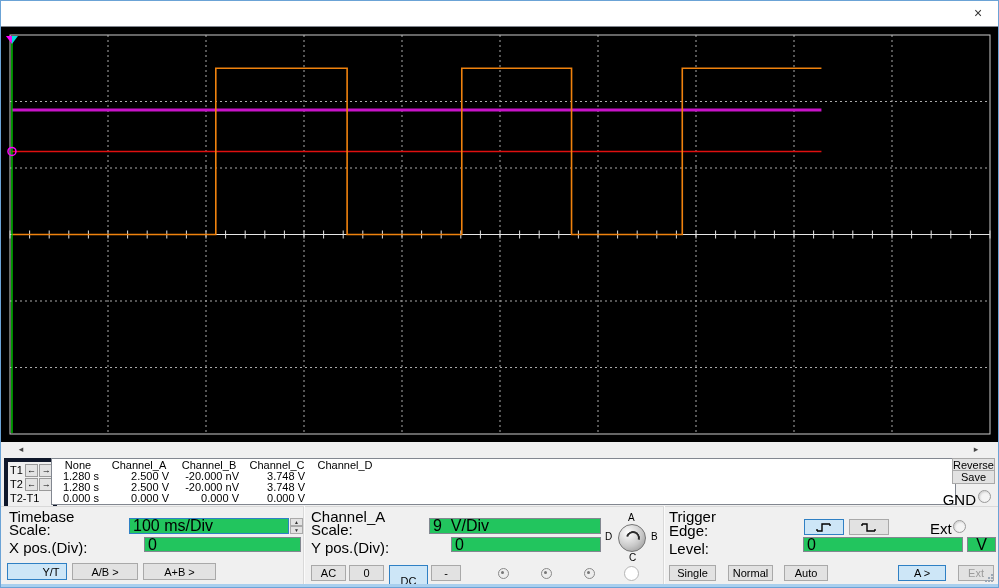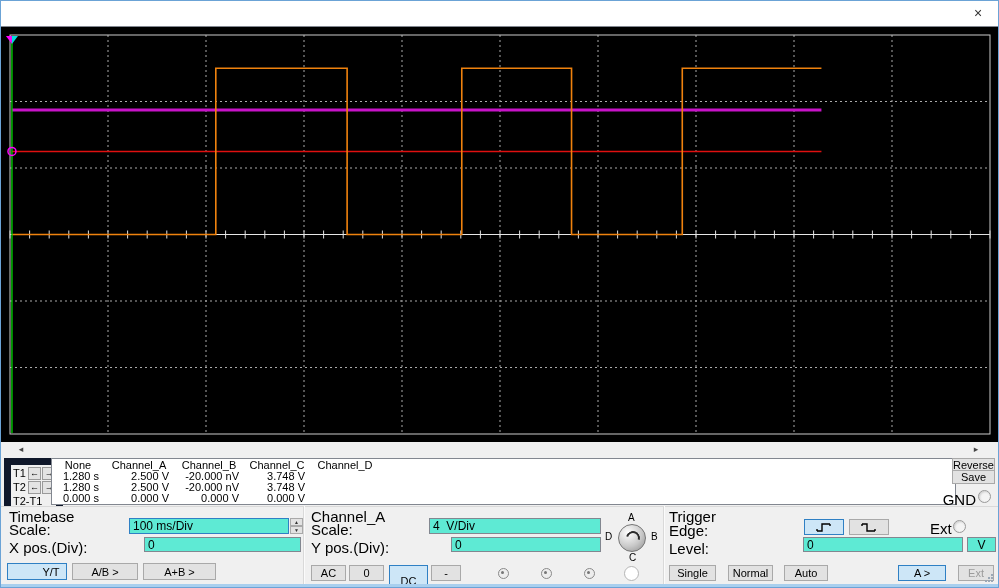--- a/index.html
+++ b/index.html
@@ -5,34 +5,34 @@
   html,body{margin:0;padding:0;background:#cfd8e0;font-family:"Liberation Sans",sans-serif;}
   .window{position:relative;width:999px;height:588px;box-sizing:border-box;border:1px solid #6ba3d6;background:#f0f0f0;overflow:hidden;}
   .abs{position:absolute;}
   .titlebar{position:absolute;top:0;left:0;right:0;height:25px;background:#ffffff;}
   .title{position:absolute;left:9px;top:5px;font-size:12px;color:#000;}
   .closebtn{position:absolute;right:6px;top:2px;width:28px;height:20px;display:flex;align-items:center;justify-content:center;font-size:14px;color:#333;cursor:default;}
   .scope{position:absolute;top:25px;left:0;right:0;height:416px;background:#000;border-top:1px solid #828790;}
   .scrollbar{position:absolute;top:441px;left:0;right:0;height:14px;background:#f0f0f0;}
   .sb-arrow{position:absolute;top:0;width:16px;height:14px;display:flex;align-items:center;justify-content:center;font-size:9px;color:#444;}
   .measure{position:absolute;top:455px;left:0;right:0;height:50px;background:#f0f0f0;}
-  .cursor-box{position:absolute;left:3px;top:2px;width:45px;height:44px;border:7px solid #0f172a;background:#f0f0f0;padding-top:1px;}
+  .cursor-box{position:absolute;left:3px;top:2px;width:45px;height:44px;border:4px solid #0f172a;background:#f0f0f0;padding-top:1px;}
   .cb-row{display:flex;align-items:center;height:14px;padding-left:2px;font-size:11px;}
   .cb-lab{width:15px;}
   .abtn{width:13px;height:11px;margin-left:1px;background:#e3e3e3;border:1px solid #9a9a9a;display:flex;align-items:center;justify-content:center;font-size:9px;font-weight:bold;line-height:1;}
   .readout{position:absolute;left:50px;top:2px;width:903px;height:44px;background:#fff;border:1px solid #828790;font-size:11px;padding-top:1px;overflow:hidden;}
   .ro-row{display:flex;height:11px;line-height:11px;}
   .ro-cell{text-align:right;padding-right:5px;box-sizing:border-box;}
   .ro-head .ro-cell{text-align:center;padding-right:0;}
   .c0{width:52px;} .c1{width:70px;} .c2{width:70px;} .c3{width:66px;} .c4{width:70px;}
   .btn{background:#e2e2e2;border:1px solid #a9a9a9;font-size:11px;display:flex;align-items:center;justify-content:center;box-sizing:border-box;color:#000;}
   .btn.sel{background:#cde6f7;border:1px solid #2f80c4;}
   .btn.dis{color:#9b9b9b;}
   .lbl{font-size:15px;color:#000;position:absolute;white-space:pre;}
-  .field{position:absolute;background:#5eead4;border:1px solid #828790;font-size:12px;display:flex;align-items:center;padding:0 3px;white-space:pre;box-sizing:border-box;}
+  .field{position:absolute;background:#22c55e;border:1px solid #828790;font-size:16px;display:flex;align-items:center;padding:0 3px;white-space:pre;box-sizing:border-box;}
   .field.focus{border:1px solid #2f80c4;}
   .controls{position:absolute;top:505px;left:0;right:0;height:78px;background:#f0f0f0;border-top:1px solid #d9d9d9;}
   .vsep{position:absolute;top:505px;height:78px;width:1px;background:#d9d9d9;border-right:1px solid #fbfbfb;}
   .spin{position:absolute;width:13px;height:8px;background:#e2e2e2;border:1px solid #a9a9a9;display:flex;align-items:center;justify-content:center;font-size:5px;color:#333;box-sizing:border-box;line-height:1;}
   .radio-s{position:absolute;width:9px;height:9px;border-radius:50%;background:#ededed;border:1px solid #8a8a8a;}
   .radio-s::after{content:"";position:absolute;left:2px;top:2px;width:3px;height:3px;border-radius:50%;background:#767676;}
   .circle-w{position:absolute;width:13px;height:13px;border-radius:50%;background:#fff;border:1px solid #b5b5b5;}
   .knob{position:absolute;left:617px;top:523px;width:26px;height:26px;border-radius:50%;border:1px solid #767676;background:radial-gradient(circle at 35% 30%,#ffffff,#c9c9c9 55%,#8d8d8d);}
   .knob-notch{position:absolute;left:7px;top:6px;width:10px;height:10px;border-radius:50%;border:2px solid transparent;border-top-color:#2a2a2a;border-right-color:#2a2a2a;transform:rotate(-30deg);}
   .klab{position:absolute;font-size:10px;color:#000;}
@@ -200,21 +200,21 @@
   <div class="spin" style="left:289px;top:517px;">▲</div>
   <div class="spin" style="left:289px;top:525px;">▼</div>
   <span class="lbl" style="left:8px;top:538px;">X pos.(Div):</span>
   <div class="field" style="left:143px;top:536px;width:157px;height:15px;">0</div>
   <div class="btn sel abs" style="left:6px;top:562px;width:60px;height:17px;padding-left:28px;">Y/T</div>
   <div class="btn abs" style="left:71px;top:562px;width:66px;height:17px;">A/B &gt;</div>
   <div class="btn abs" style="left:142px;top:562px;width:73px;height:17px;">A+B &gt;</div>
 
   <span class="lbl" style="left:310px;top:507px;">Channel_A</span>
   <span class="lbl" style="left:310px;top:520px;">Scale:</span>
-  <div class="field" style="left:428px;top:517px;width:172px;height:16px;">4  V/Div</div>
+  <div class="field" style="left:428px;top:517px;width:172px;height:16px;">9  V/Div</div>
   <span class="lbl" style="left:310px;top:538px;">Y pos.(Div):</span>
   <div class="field" style="left:450px;top:536px;width:150px;height:15px;">0</div>
   <div class="btn abs" style="left:310px;top:564px;width:35px;height:16px;">AC</div>
   <div class="btn abs" style="left:348px;top:564px;width:35px;height:16px;">0</div>
   <div class="btn sel abs" style="left:388px;top:564px;width:39px;height:32px;">DC</div>
   <div class="btn abs" style="left:430px;top:564px;width:30px;height:16px;">-</div>
   <div class="radio-s" style="left:497px;top:567px;"></div>
   <div class="radio-s" style="left:540px;top:567px;"></div>
   <div class="radio-s" style="left:583px;top:567px;"></div>
   <div class="circle-w" style="left:623px;top:565px;"></div>

